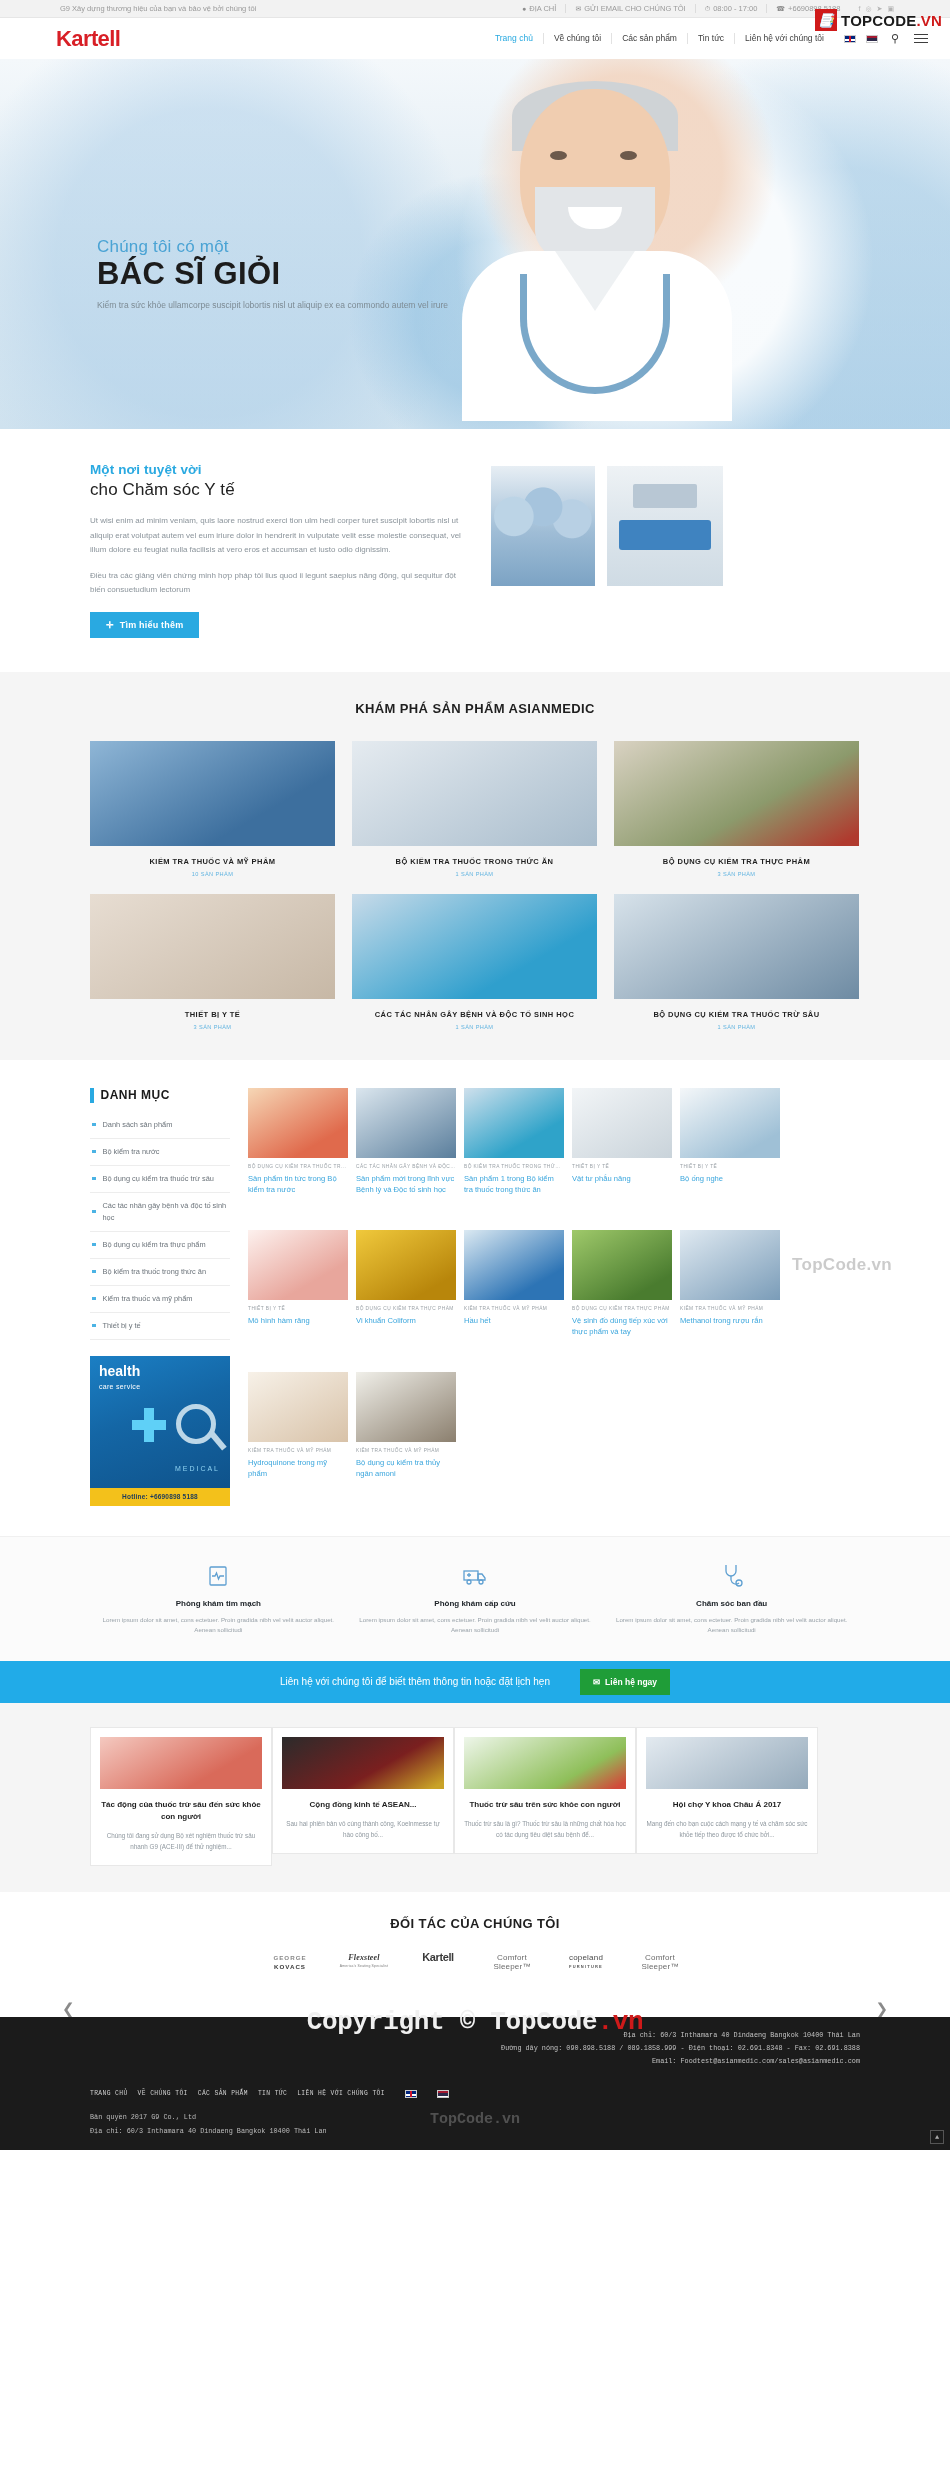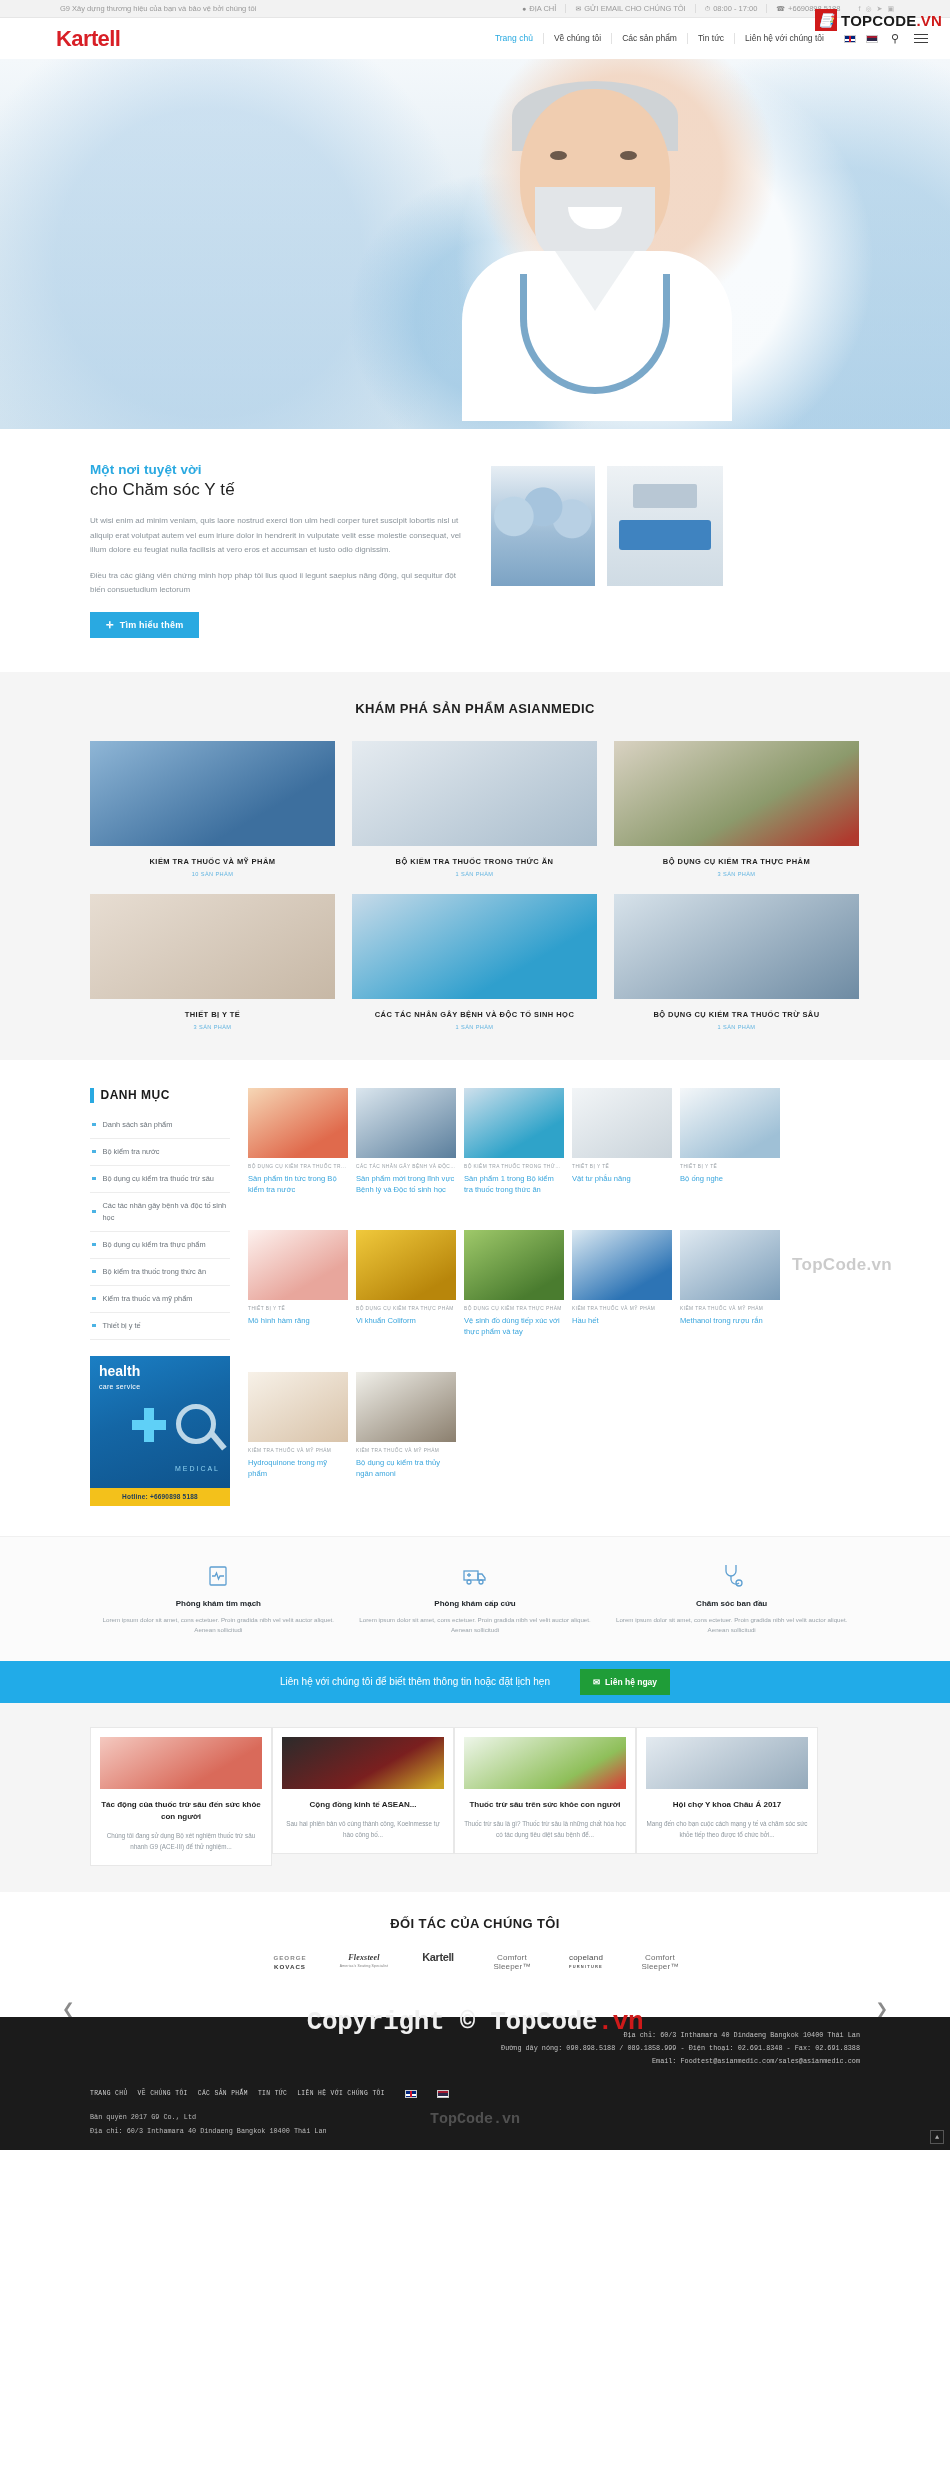--- a/index.html
+++ b/index.html
@@ -401,20 +401,25 @@
   <div class="hero-doctor">
     <div class="hd-hair"></div>
     <div class="hd-head"></div>
     <div class="hd-eye l"></div>
     <div class="hd-eye r"></div>
     <div class="hd-beard"></div>
     <div class="hd-mouth"></div>
     <div class="hd-body"></div>
     <div class="hd-collar"></div>
     <div class="hd-steth"></div>
+  </div>
+  <div class="hero-text">
+    <div class="hero-sub">Chúng tôi có một</div>
+    <div class="hero-title">BÁC SĨ GIỎI</div>
+    <div class="hero-desc">Kiểm tra sức khỏe ullamcorpe suscipit lobortis nisl ut aliquip ex ea commondo autem vel irure</div>
   </div>
 </div>
 
 <div class="about">
   <div class="wrap about-inner">
     <div class="about-left">
       <div class="about-kicker">Một  nơi tuyệt vời</div>
       <div class="about-title">cho  Chăm sóc Y tế</div>
       <div class="about-p">Ut wisi enim ad minim veniam, quis laore nostrud exerci tion ulm hedi corper turet suscipit lobortis nisl ut aliquip erat volutpat autem vel eum iriure dolor in hendrerit in vulputate velit esse molestie consequat, vel illum dolore eu feugiat nulla facilisis at vero eros et accumsan et iusto odio dignissim.</div>
       <div class="about-p about-p2">Điều tra các giảng viên chứng minh hợp pháp tôi lius quod ii legunt saepius năng động, qui sequitur đột biến consuetudium lectorum</div>
@@ -554,28 +559,28 @@
         <div class="prod-img pi6"></div>
         <div class="prod-cat">THIẾT BỊ Y TẾ</div>
         <div class="prod-name">Mô hình hàm răng</div>
       </div>
       <div class="prod">
         <div class="prod-img pi7"></div>
         <div class="prod-cat">BỘ DỤNG CỤ KIỂM TRA THỰC PHẨM</div>
         <div class="prod-name">Vi khuẩn Coliform</div>
       </div>
       <div class="prod">
+        <div class="prod-img pi9"></div>
+        <div class="prod-cat">KIỂM TRA THUỐC VÀ MỸ PHẨM</div>
+        <div class="prod-name">Hầu hết</div>
+      </div>
+      <div class="prod">
         <div class="prod-img pi8"></div>
         <div class="prod-cat">BỘ DỤNG CỤ KIỂM TRA THỰC PHẨM</div>
         <div class="prod-name">Vệ sinh đồ dùng tiếp xúc với thực phẩm và tay</div>
-      </div>
-      <div class="prod">
-        <div class="prod-img pi9"></div>
-        <div class="prod-cat">KIỂM TRA THUỐC VÀ MỸ PHẨM</div>
-        <div class="prod-name">Hầu hết</div>
       </div>
       <div class="prod">
         <div class="prod-img pi10"></div>
         <div class="prod-cat">KIỂM TRA THUỐC VÀ MỸ PHẨM</div>
         <div class="prod-name">Methanol trong rượu rắn</div>
       </div>
       <div class="prod">
         <div class="prod-img pi11"></div>
         <div class="prod-cat">KIỂM TRA THUỐC VÀ MỸ PHẨM</div>
         <div class="prod-name">Hydroquinone trong mỹ phẩm</div>

